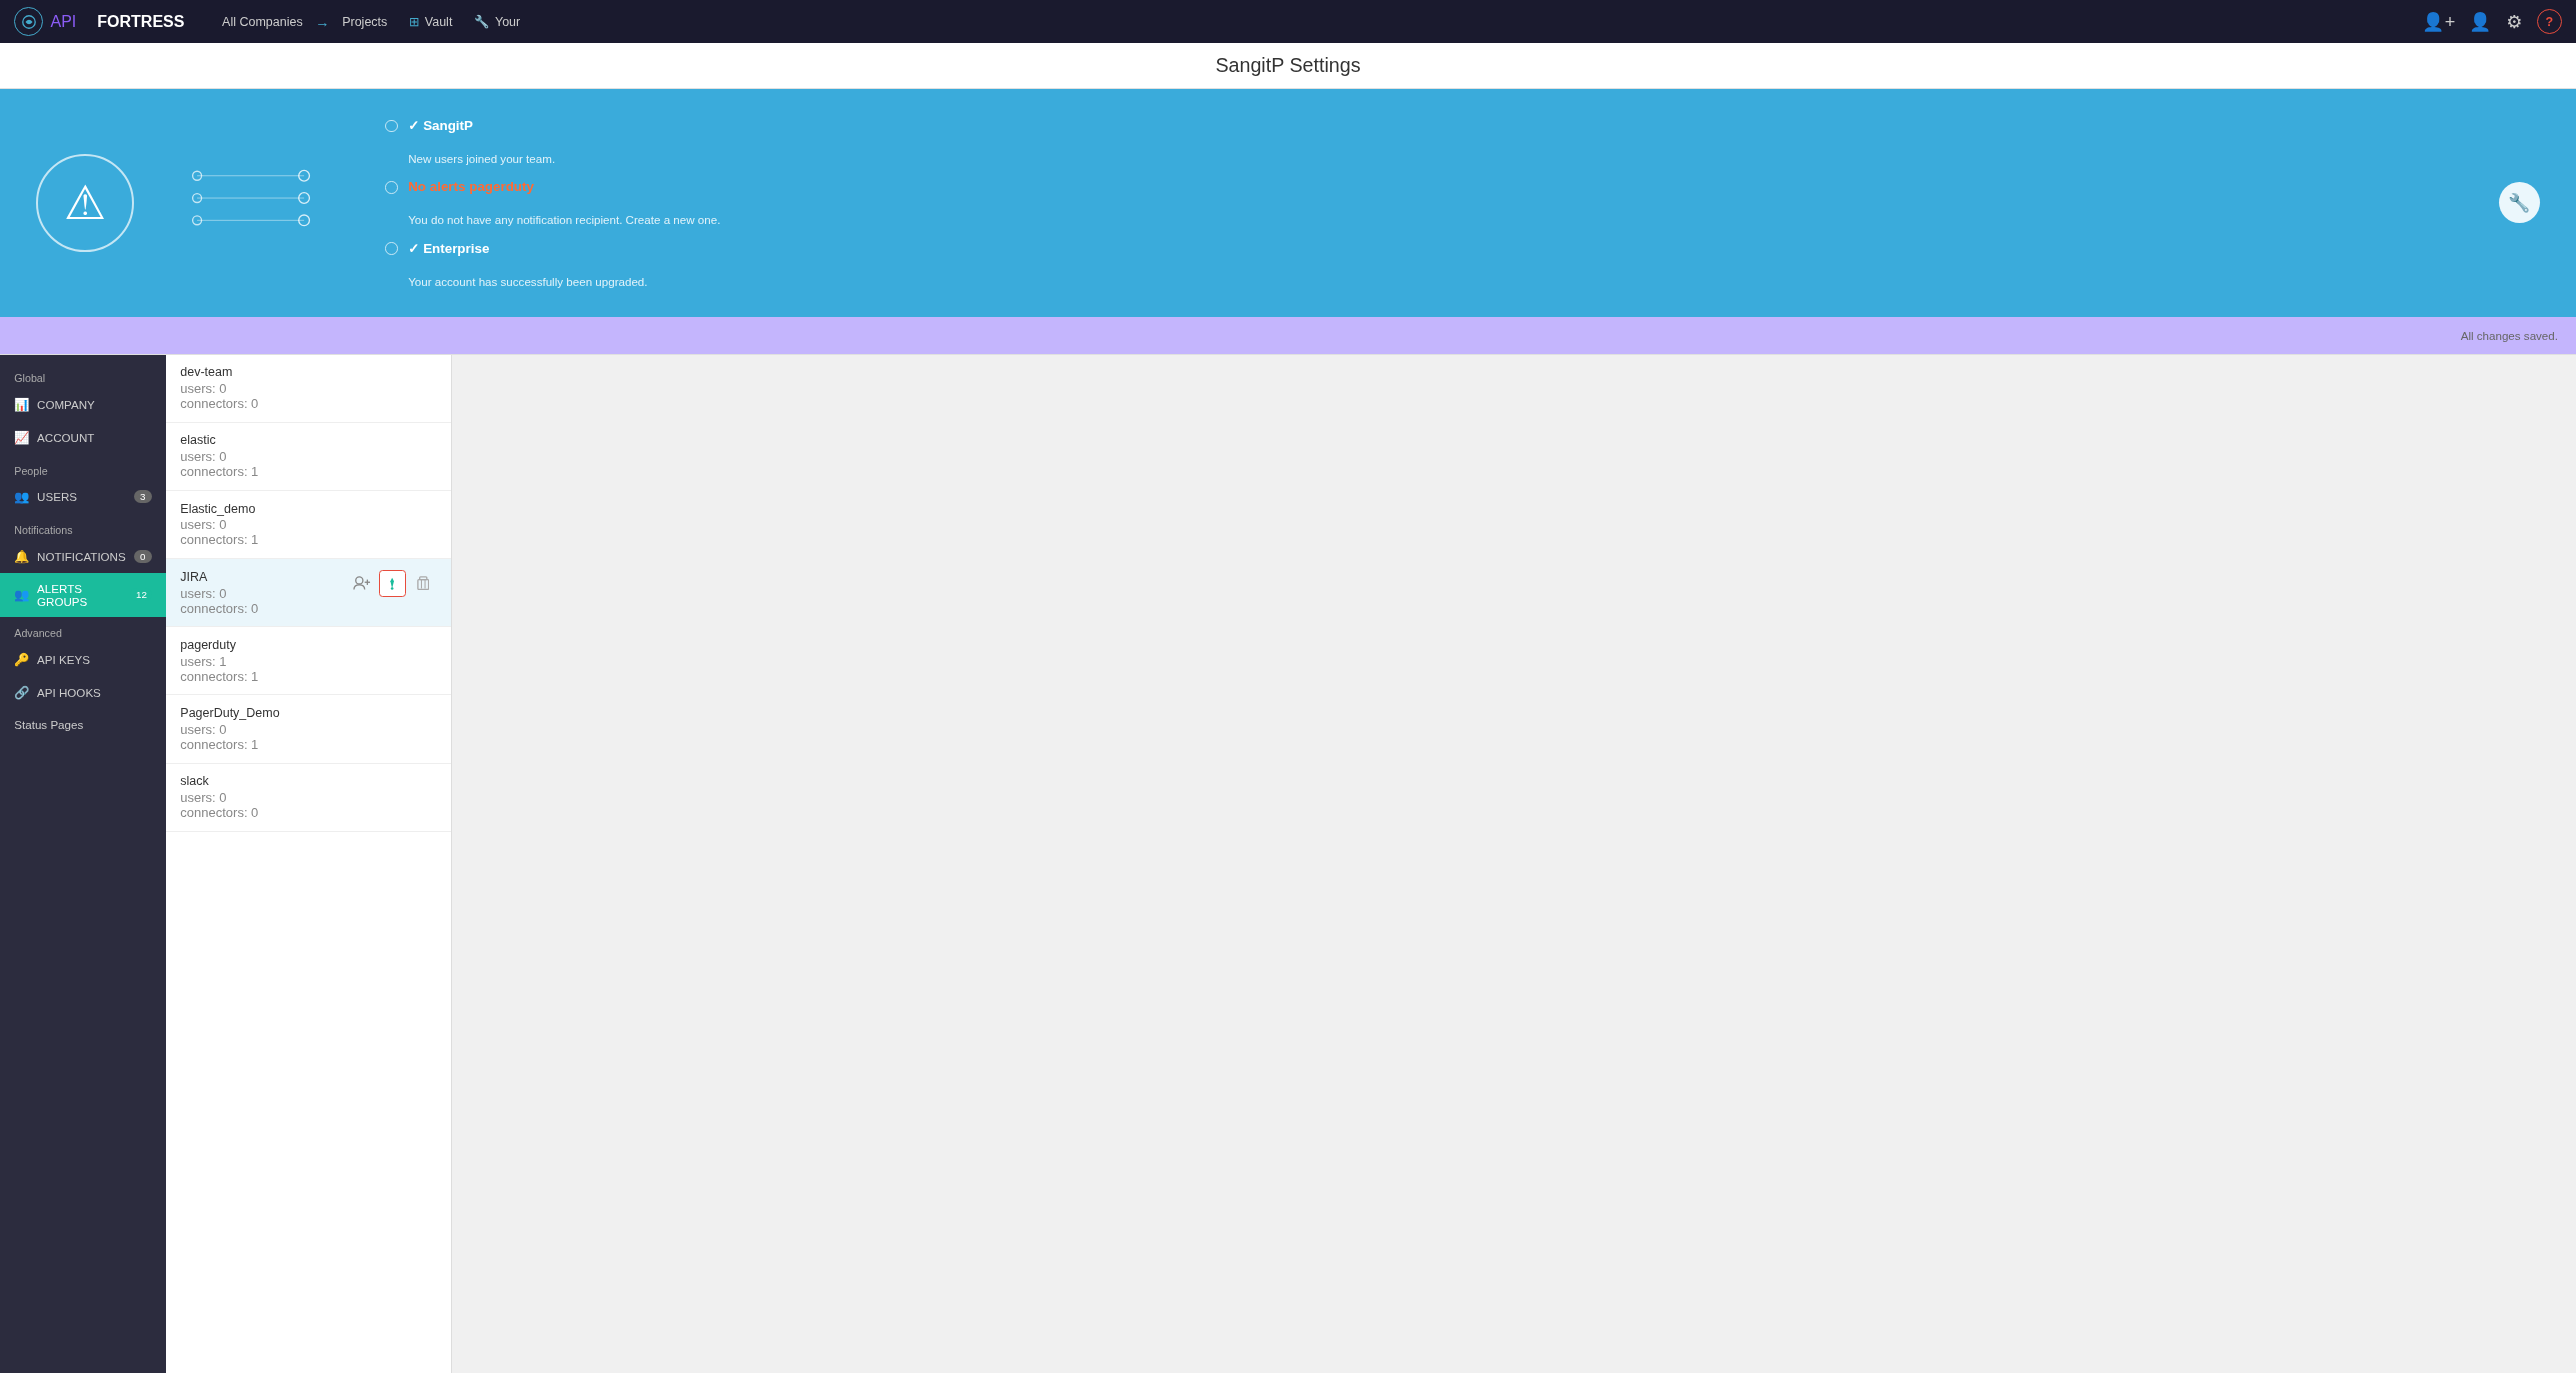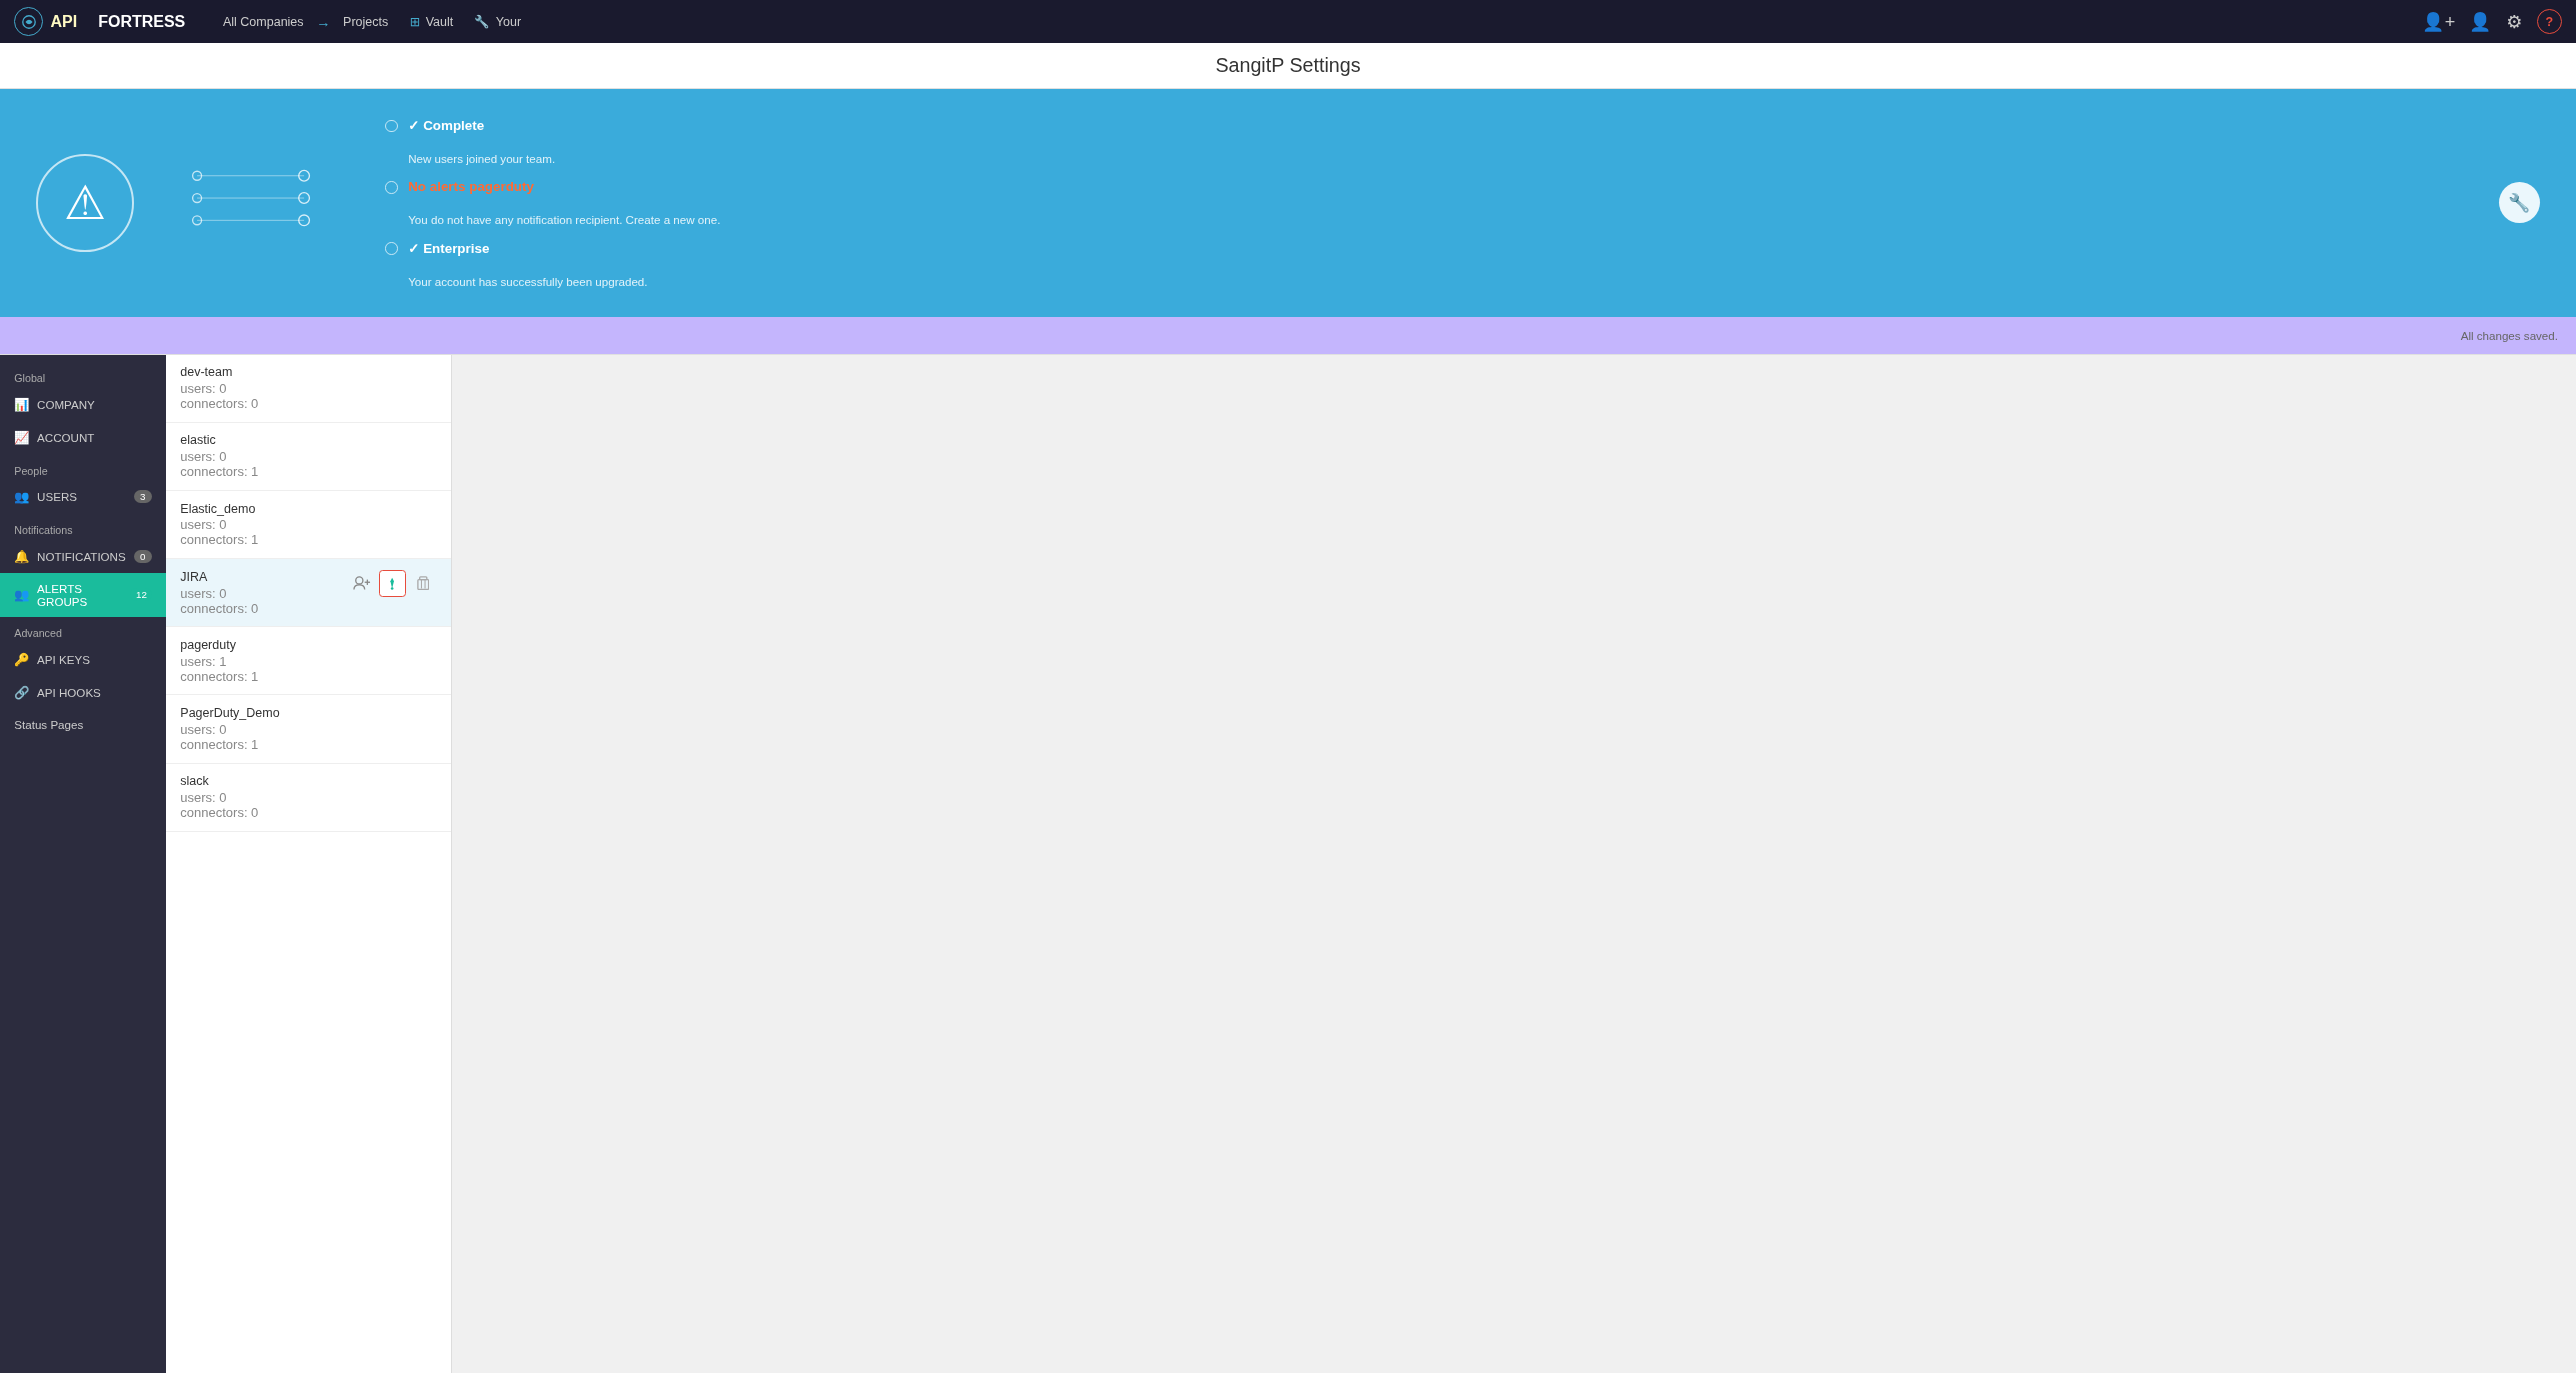--- a/index.html
+++ b/index.html
@@ -28,21 +28,21 @@
       width: 29px;
       height: 29px;
       border: 1.8px solid #4ac;
       border-radius: 50%;
       display: flex;
       align-items: center;
       justify-content: center;
       color: #4ac;
       font-size: 12.5px;
     }
-    .logo-api { color: #fef9c3; font-weight: 700; }
+    .logo-api { color: #8b5cf6; font-weight: 400; }
     .logo-fortress { color: white; font-weight: 700; padding-left: 21px; }
     .topnav-links {
       display: flex;
       align-items: center;
       gap: 3.6px;
       margin-left: 7.2px;
     }
     .topnav-link {
       color: #ccc;
       font-size: 12.5px;
@@ -347,21 +347,21 @@
       <circle cx="140" cy="30" r="6" fill="none" stroke="rgba(255,255,255,0.8)" stroke-width="1.5"></circle>
       <circle cx="140" cy="55" r="6" fill="none" stroke="rgba(255,255,255,0.8)" stroke-width="1.5"></circle>
       <circle cx="140" cy="80" r="6" fill="none" stroke="rgba(255,255,255,0.8)" stroke-width="1.5"></circle>
     </svg>
   </div>
 
   <div class="banner-items">
     <div class="banner-item">
       <div class="banner-dot"></div>
       <div class="banner-item-content">
-        <div class="banner-item-title">✓ Complete</div>
+        <div class="banner-item-title">✓ SangitP</div>
         <div class="banner-item-desc">New users joined your team.</div>
       </div>
     </div>
     <div class="banner-item">
       <div class="banner-dot"></div>
       <div class="banner-item-content">
         <div class="banner-item-title alert">No alerts pagerduty</div>
         <div class="banner-item-desc">You do not have any notification recipient. Create a new one.</div>
       </div>
     </div>

